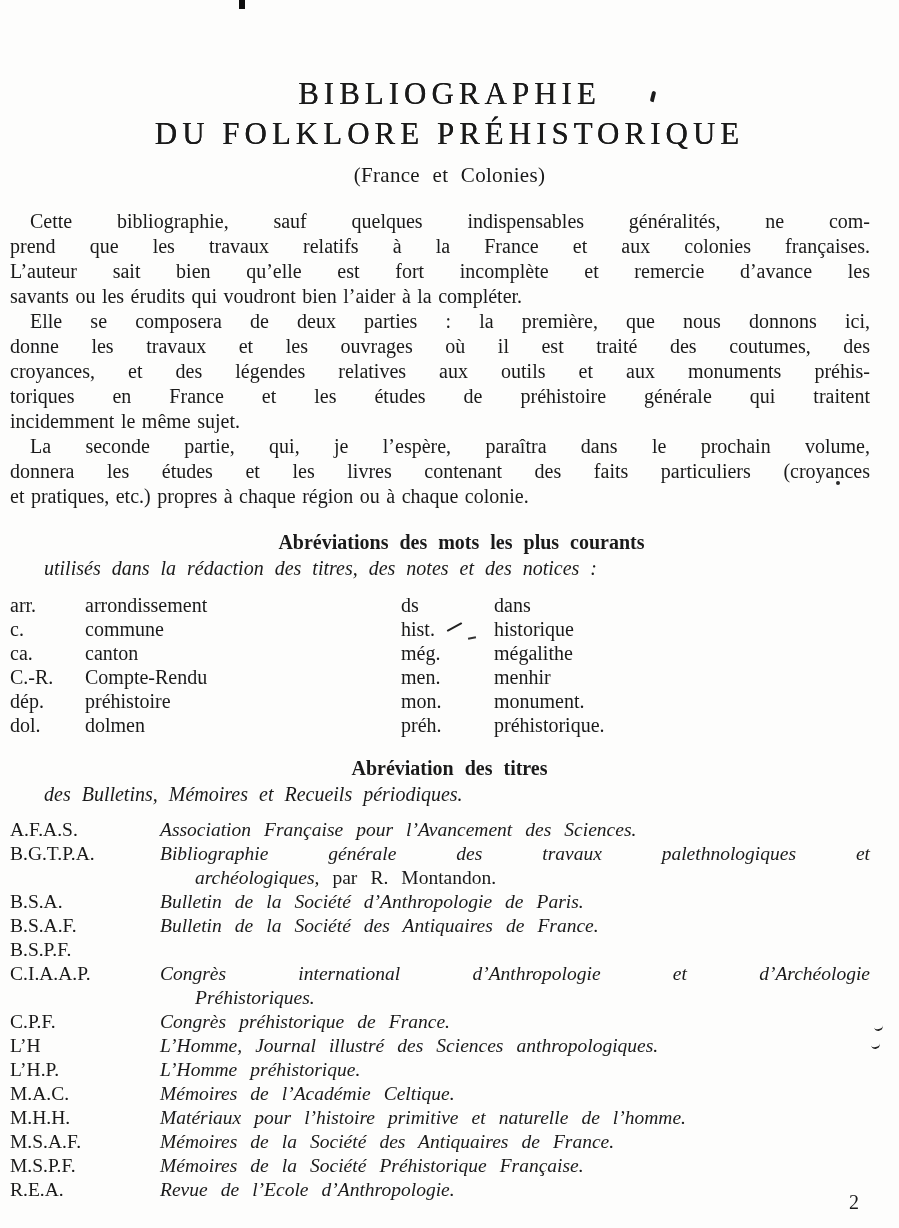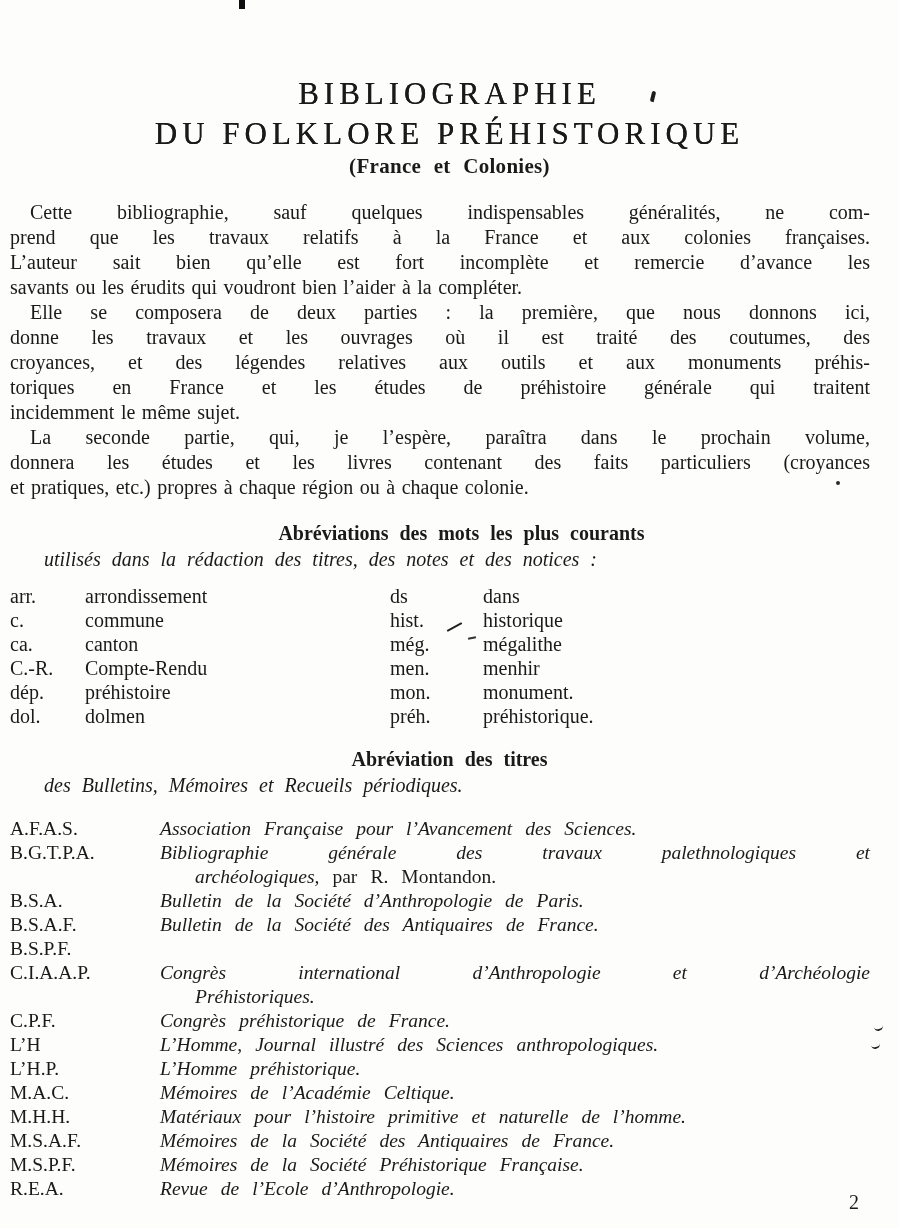--- a/index.html
+++ b/index.html
@@ -11,40 +11,40 @@
     color:var(--ink,#1a1a1a);
     font-family:"Liberation Serif","DejaVu Serif",serif;
     overflow:hidden;
   }
   
   .title-block{padding-top:74px;text-align:center;}
   .main-title{
     font-size:31px;line-height:40px;letter-spacing:5px;
     font-weight:normal;text-shadow:0 0 .5px currentColor;
   }
-  .subtitle{font-size:21px;font-weight:bold;word-spacing:7px;letter-spacing:.3px;}
+  .subtitle{font-size:21px;font-weight:normal;margin-top:9px;word-spacing:7px;letter-spacing:.3px;}
   
   .intro{margin:21px 29px 0 10px;font-size:20px;line-height:25px;}
   .para-line{min-height:25px;word-spacing:1.5px;}
   .para-line.fill{text-align:justify;text-align-last:justify;}
   .para-line.first-line{text-indent:20px;}
   
   .sec-heading{font-size:20px;font-weight:bold;text-align:center;word-spacing:6px;}
   .words-section .sec-heading{margin-top:22px;padding-left:24px;}
   .titles-section .sec-heading{margin-top:20px;}
   .ital-sub{font-style:italic;text-align:left;font-size:20px;word-spacing:6px;margin-top:3px;margin-left:44px;}
   
   .cols{display:flex;margin:13px 29px 0 10px;font-size:20px;line-height:24px;}
   .col-left{flex:0 0 380px;}
   .col-right{flex:1;}
   .abbrev-row{display:flex;}
   .col-left .abbr{flex:0 0 75px;}
-  .col-right .abbr{flex:0 0 93px;}
-  
-  .titles-list{margin:20px 29px 0 10px;font-size:19.5px;line-height:24px;}
+  .col-right .abbr{flex:0 0 93px;margin-left:11px;}
+  
+  .titles-list{margin:12px 29px 0 10px;font-size:19.5px;line-height:24px;}
   .entry{display:flex;}
   .eabbr{flex:0 0 150px;}
   .etitle{flex:1;word-spacing:.42em;}
   .tline.cont{padding-left:35px;}
   .tline.fill{text-align:justify;text-align-last:justify;}
   .it{font-style:italic;}
   .rm{font-style:normal;}
   
   .page-number{position:absolute;top:1191px;right:40px;font-size:20px;}
   

